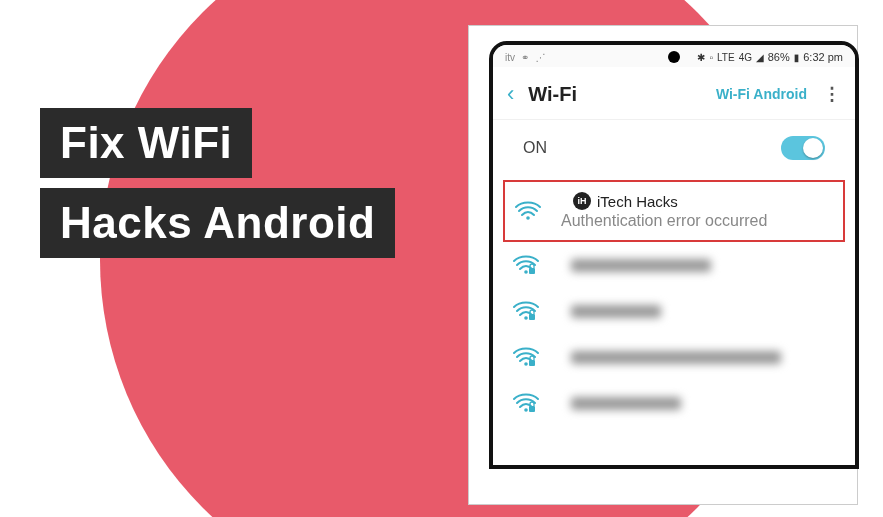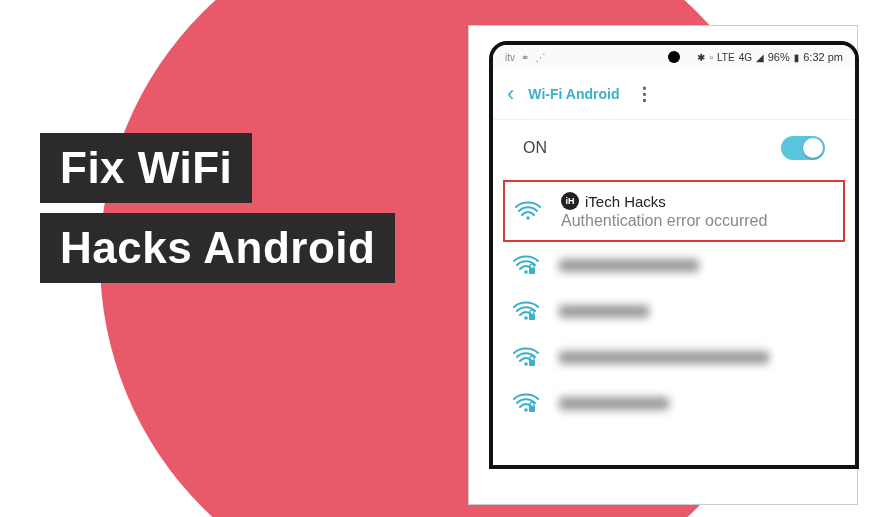--- a/index.html
+++ b/index.html
@@ -17,21 +17,21 @@
       height: 700px;
       border-radius: 50%;
       background: #e85a6a;
       left: 100px;
       top: -90px;
       z-index: 0;
     }
     .title-block {
       position: absolute;
       left: 40px;
-      top: 133px;
+      top: 108px;
       z-index: 2;
     }
     .title-line {
       display: inline-block;
       background: #2b2b2b;
       color: #fff;
       font-size: 44px;
       font-weight: 600;
       padding: 10px 20px;
       margin-bottom: 10px;
@@ -174,20 +174,21 @@
     }
     .wifi-icon svg { width: 28px; height: 22px; }
     .network-info { flex: 1; }
     .network-name {
       font-size: 15px;
       color: #222;
       font-weight: 500;
       display: flex;
       align-items: flex-end;
       gap: 4px;
+      margin-left: 12px;
     }
     .network-sub {
       font-size: 16px;
       color: #888;
       margin-top: 2px;
     }
     .blurred {
       filter: blur(4px);
       background: #999;
       color: transparent;
@@ -228,28 +229,29 @@
         <span>itv</span>
         <span>⚭</span>
         <span>⋰</span>
       </div>
       <div class="status-right">
         <span class="status-icon">✱</span>
         <span class="status-icon">▫</span>
         <span class="status-icon">LTE</span>
         <span class="status-icon">4G</span>
         <span class="status-icon">◢</span>
-        <span>96%</span>
+        <span>86%</span>
         <span class="status-icon">▮</span>
         <span>6:32 pm</span>
       </div>
     </div>
 
     <div class="wifi-header">
       <span class="back-arrow">‹</span>
+      <span class="wifi-title">Wi-Fi</span>
       <span class="wifi-direct">Wi-Fi Android</span>
       <span class="more-dots">⋮</span>
     </div>
 
     <div class="toggle-row">
       <span class="on-label">ON</span>
       <div class="toggle"></div>
     </div>
 
 

